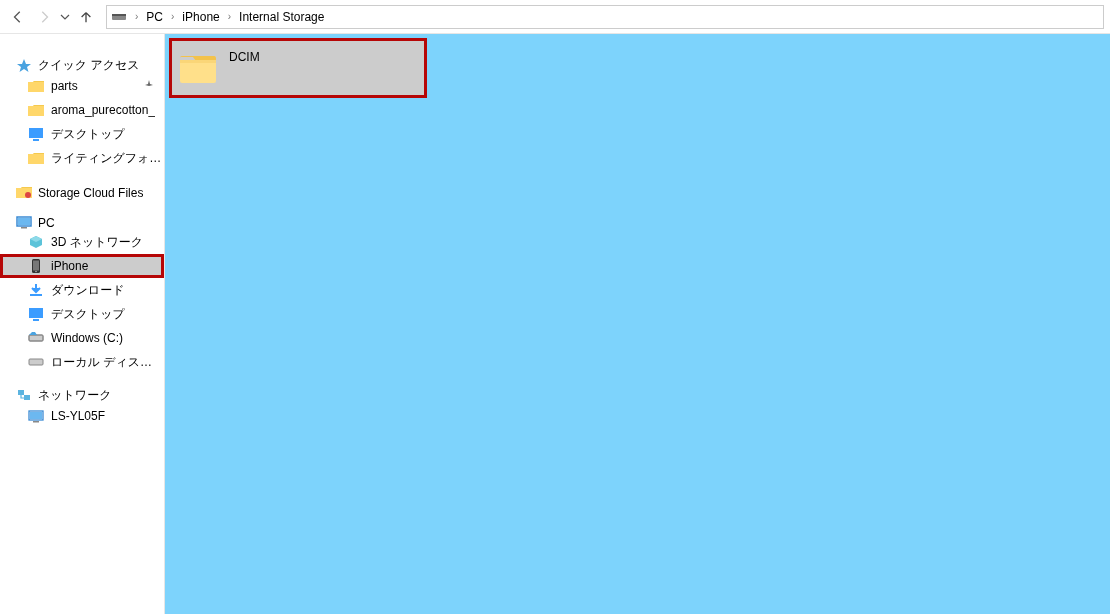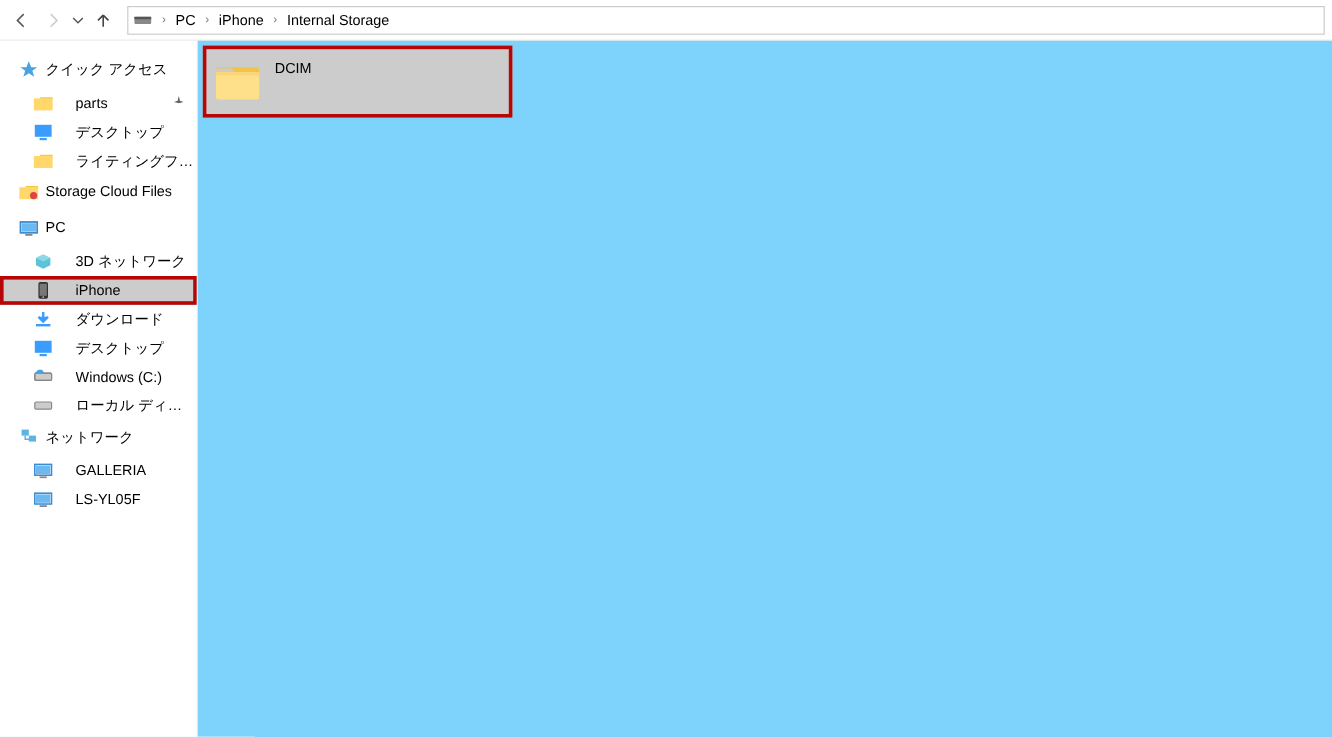--- a/index.html
+++ b/index.html
@@ -89,21 +89,20 @@
       overflow-y: auto;
       background: #fff;
     }
     .tree-item {
       display: flex;
       align-items: center;
       height: 24px;
       padding-left: 18px;
       cursor: pointer;
       white-space: nowrap;
-      gap: 12px;
     }
     .tree-item.indent { padding-left: 28px; }
     .tree-item.selected {
       background: #ccc;
     }
     .tree-icon {
       width: 16px;
       height: 16px;
       margin-right: 7px;
       flex-shrink: 0;
@@ -114,21 +113,21 @@
     .tree-label {
       overflow: hidden;
       text-overflow: ellipsis;
       white-space: nowrap;
     }
     .tree-section {
       margin-bottom: 6px;
     }
     .tree-section-head {
       display: flex;
-      align-items: flex-start;
+      align-items: flex-end;
       height: 24px;
       padding-left: 8px;
       cursor: pointer;
     }
     .tree-section-head .expand-icon {
       color: #666;
       padding-right: 2px;
       font-size: 10px;
       width: 8px;
     }
@@ -243,20 +242,29 @@
         <span class="tree-label">parts</span>
         <span class="pin-icon">
           <svg width="10" height="10" viewBox="0 0 10 10">
               <path d="M5 0 L6 4 L9 5 L5 6 L5 10 L5 6 L1 5 L4 4 Z" fill="#666"></path>
             </svg>
         </span>
       </div>
       <div class="tree-item indent">
         <span class="tree-icon">
           <svg width="16" height="14" viewBox="0 0 16 14">
+              <path class="ico-folder-tab" d="M0 2 h5 l1.5 2 H16 v-2 H0z"></path>
+              <rect class="ico-folder" x="0" y="3" width="16" height="10"></rect>
+            </svg>
+        </span>
+        <span class="tree-label">aroma_purecotton_</span>
+      </div>
+      <div class="tree-item indent">
+        <span class="tree-icon">
+          <svg width="16" height="14" viewBox="0 0 16 14">
               <rect x="1" y="1" width="14" height="10" fill="#3b9cff"></rect>
               <rect x="5" y="12" width="6" height="2" fill="#3b9cff"></rect>
             </svg>
         </span>
         <span class="tree-label">デスクトップ</span>
       </div>
       <div class="tree-item indent">
         <span class="tree-icon">
           <svg width="16" height="14" viewBox="0 0 16 14">
               <path class="ico-folder-tab" d="M0 2 h5 l1.5 2 H16 v-2 H0z"></path>
@@ -354,30 +362,20 @@
       <div class="tree-section-head">
         <span class="expand-icon"></span>
         <span class="tree-icon">
           <svg width="16" height="14" viewBox="0 0 16 14">
               <rect x="2" y="1" width="6" height="5" fill="#5cb4e0"></rect>
               <rect x="8" y="6" width="6" height="5" fill="#5cb4e0"></rect>
               <path d="M5 6 v3 h5" stroke="#5cb4e0" stroke-width="1.2" fill="none"></path>
             </svg>
         </span>
         <span class="tree-label">ネットワーク</span>
-      </div>
-      <div class="tree-item indent">
-        <span class="tree-icon">
-          <svg width="16" height="14" viewBox="0 0 16 14">
-              <rect x="1" y="2" width="14" height="9" fill="none" stroke="#3b8bd4" stroke-width="1.3"></rect>
-              <rect x="2" y="3" width="12" height="7" fill="#6cb8f0"></rect>
-              <rect x="5" y="12" width="6" height="1.5" fill="#888"></rect>
-            </svg>
-        </span>
-        <span class="tree-label">GALLERIA</span>
       </div>
       <div class="tree-item indent">
         <span class="tree-icon">
           <svg width="16" height="14" viewBox="0 0 16 14">
               <rect x="1" y="2" width="14" height="9" fill="none" stroke="#3b8bd4" stroke-width="1.3"></rect>
               <rect x="2" y="3" width="12" height="7" fill="#6cb8f0"></rect>
               <rect x="5" y="12" width="6" height="1.5" fill="#888"></rect>
             </svg>
         </span>
         <span class="tree-label">LS-YL05F</span>

